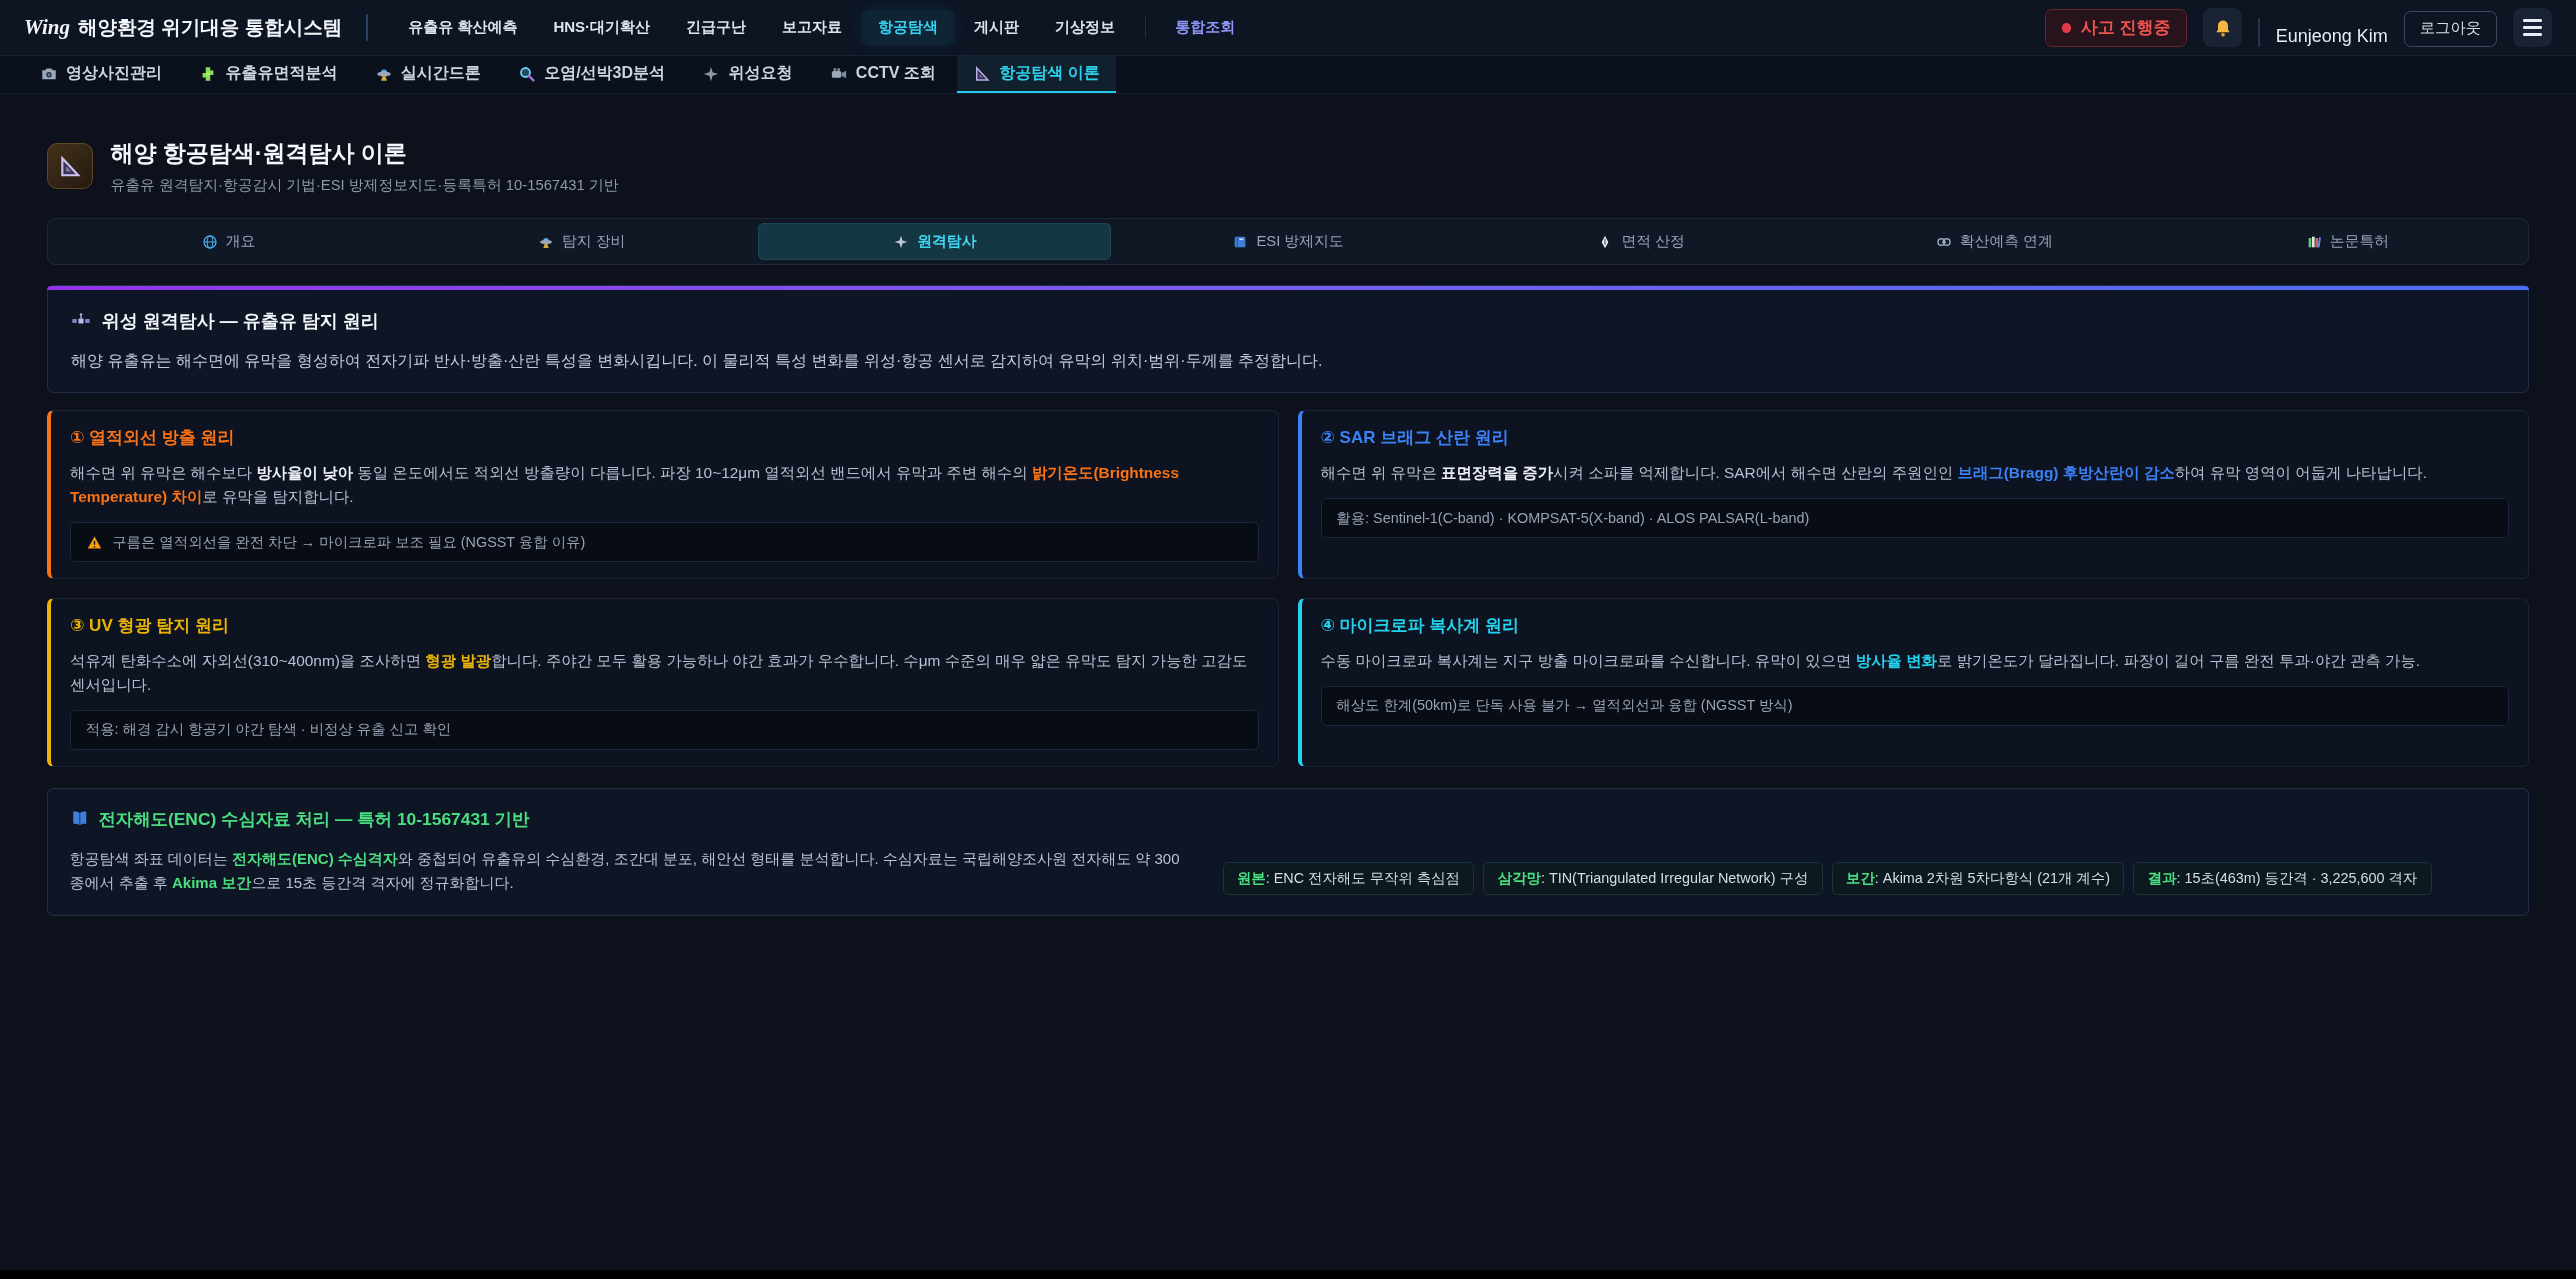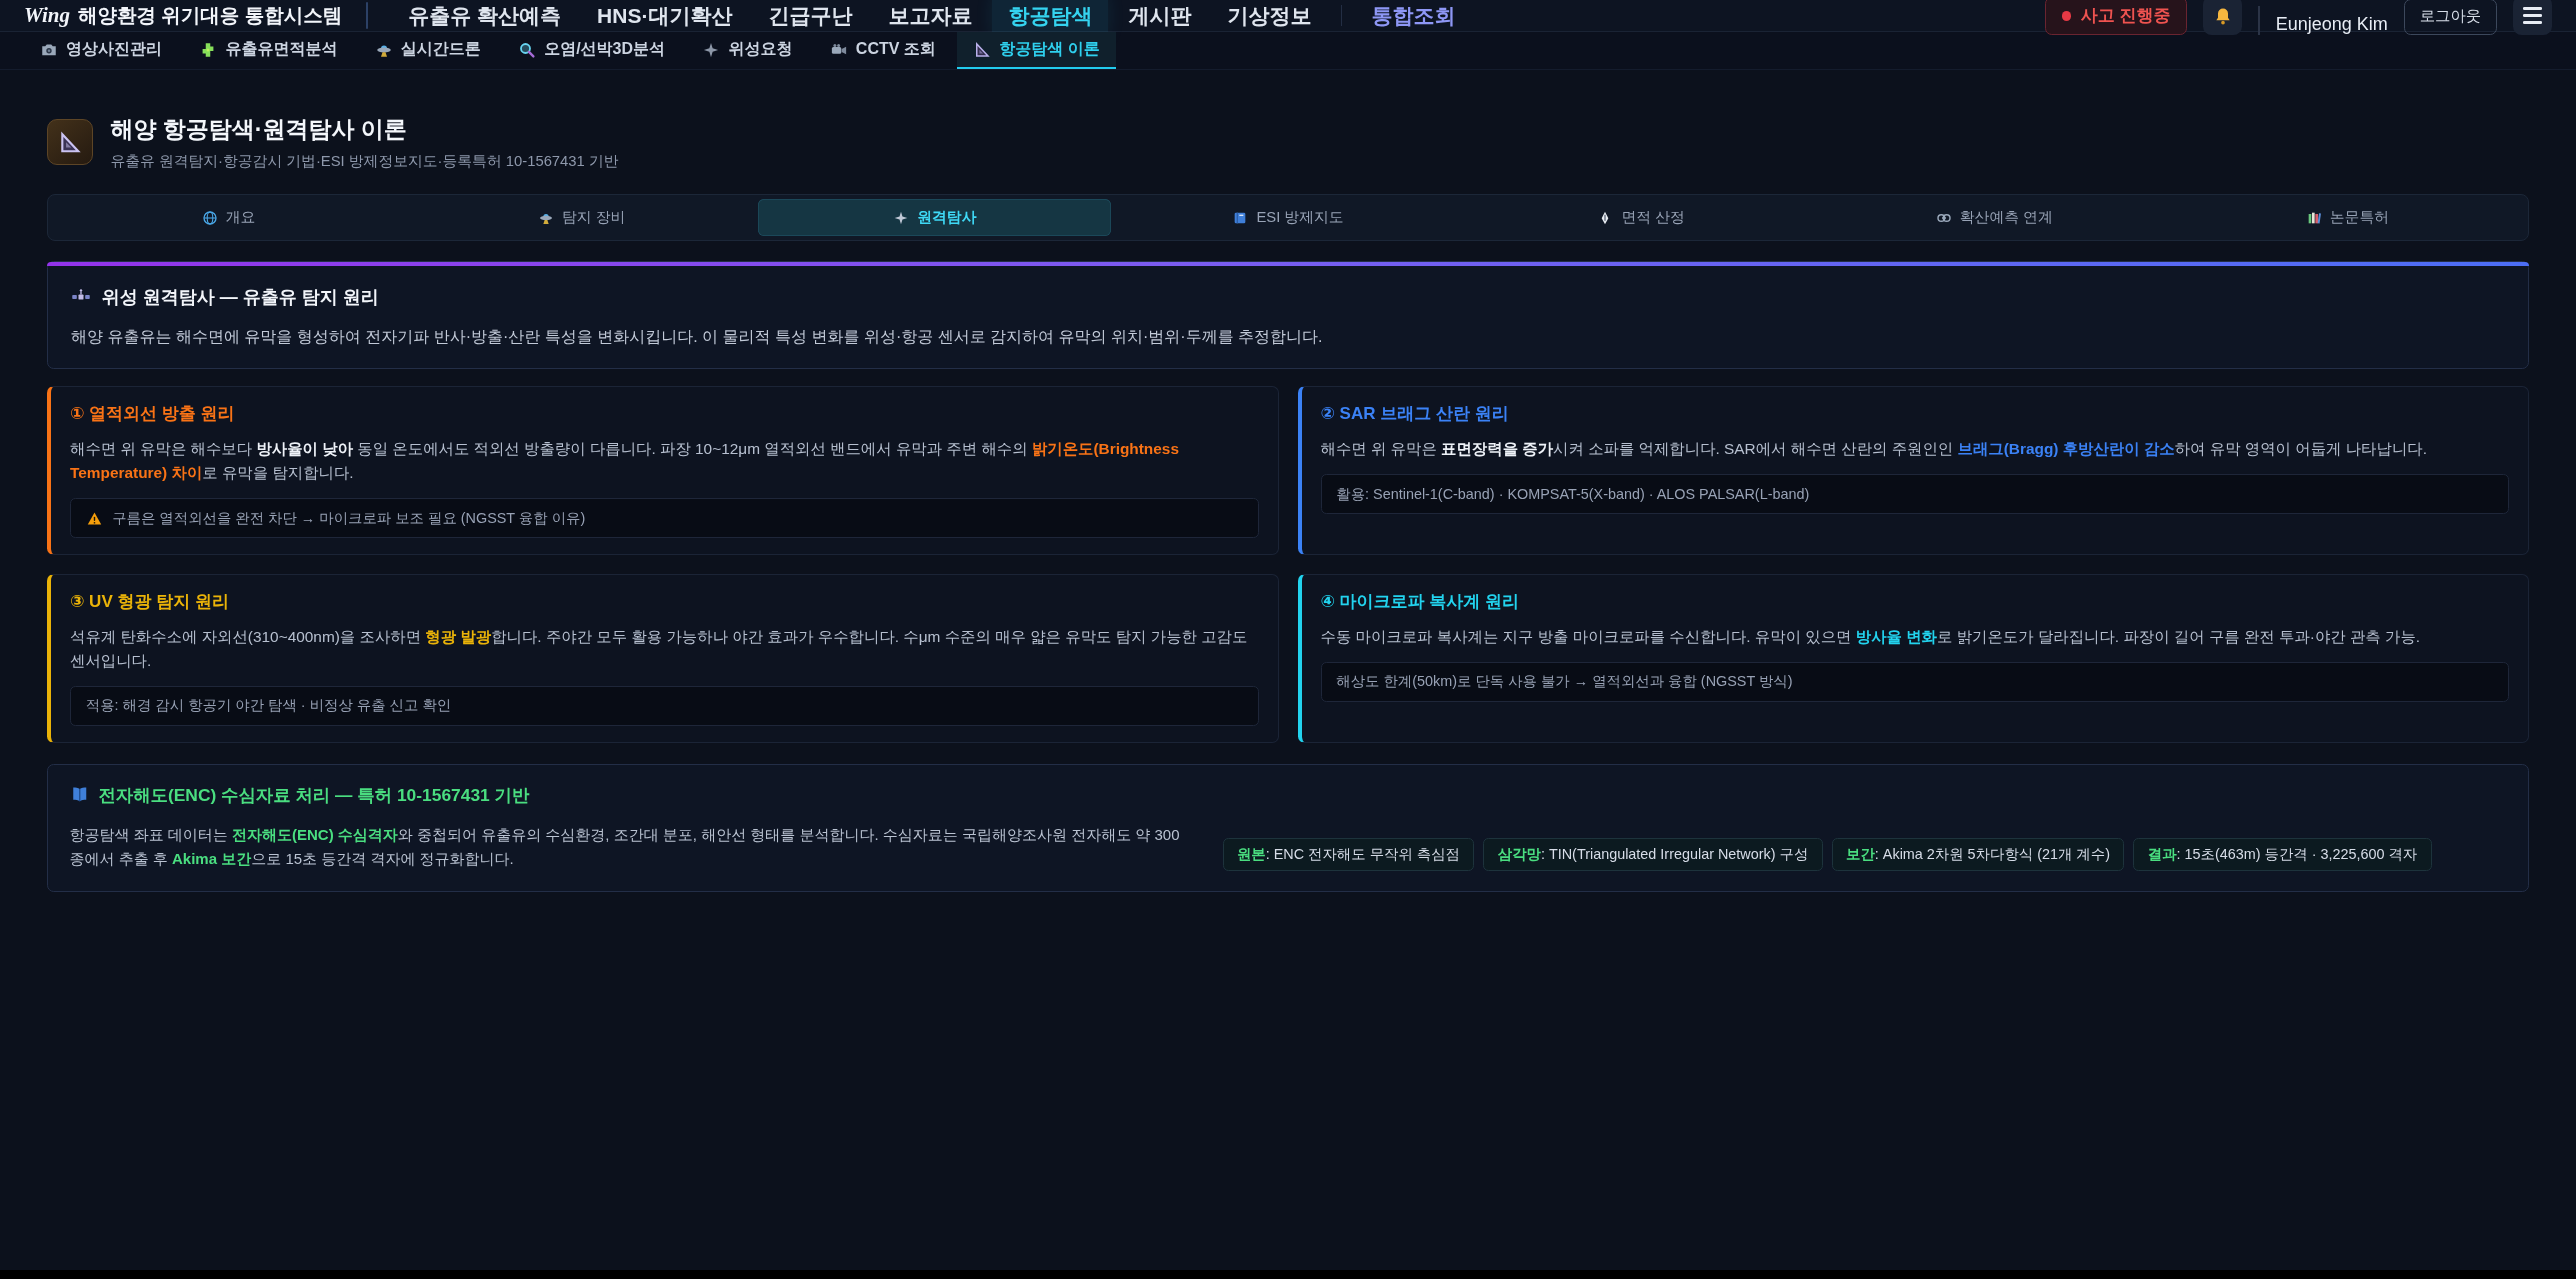--- a/index.html
+++ b/index.html
@@ -1,26 +1,26 @@
 <!DOCTYPE html>
 <html style="font-size:10.7px"><head>
 <meta charset="utf-8">
 <style>
   * { margin:0; padding:0; box-sizing:border-box; }
   html,body { background:#070a12; }
   body { font-family:"Liberation Sans","DejaVu Sans",sans-serif; }
   .app { position:relative; width:2576px; height:1279px; background:#0c111c; overflow:hidden; }
 
   
-  .topbar { display:flex; align-items:center; height:32px; padding:0 24px; background:#0d1422; border-bottom:0.7px solid #1a2334; }
+  .topbar { display:flex; align-items:center; height:56px; padding:0 24px; background:#0d1422; border-bottom:0.7px solid #1a2334; }
   .logo { display:flex; align-items:baseline; gap:8px; color:#f2f5fa; font-size:19.5px; font-weight:800; white-space:nowrap; }
   .logo-mark { font-style:italic; font-family:"Liberation Serif","DejaVu Serif",serif; font-size:21px; }
   .logo-divider { width:2px; height:27px; background:#2c4166; margin:0 24px; border-radius:1.3px; }
   .mainmenu { display:flex; align-items:center; gap:4px; }
-  .menu-item { padding:8px 16px; font-size:21px; font-weight:700; color:#dfe5ee; border-radius:6.7px; cursor:pointer; white-space:nowrap; }
+  .menu-item { padding:8px 16px; font-size:15px; font-weight:700; color:#dfe5ee; border-radius:6.7px; cursor:pointer; white-space:nowrap; }
   .menu-item.active { color:#35d4f0; background:rgba(38,198,235,.10); box-shadow:0 0 17.4px rgba(38,198,235,.10); }
   .menu-item.integrated { color:#8e97f5; }
   .menu-divider { width:1.3px; height:21.5px; background:#232e44; margin:0 9.4px; }
   .topbar-right { margin-left:auto; display:flex; align-items:flex-end; gap:16px; }
   .status-badge { display:flex; align-items:center; gap:9.4px; color:#ef5350; border:0.7px solid #6a2430; background:#26131b; padding:6.7px 16px; border-radius:6.7px; font-size:17px; font-weight:700; cursor:pointer; white-space:nowrap; }
   .status-dot { width:9.4px; height:9.4px; border-radius:50%; background:#e53945; }
   .icon-btn { width:39px; height:39px; border-radius:8.7px; background:#1a2334; display:flex; align-items:center; justify-content:center; cursor:pointer; }
   .vdivider { width:1.3px; height:29.5px; background:#2b3447; }
   .user-name { font-size:18px; color:#e8edf5; white-space:nowrap; }
   .logout-btn { border:0.7px solid #3c485c; padding:6.7px 14.8px; border-radius:6.7px; font-size:15.4px; color:#d6dde8; background:transparent; cursor:pointer; white-space:nowrap; }

